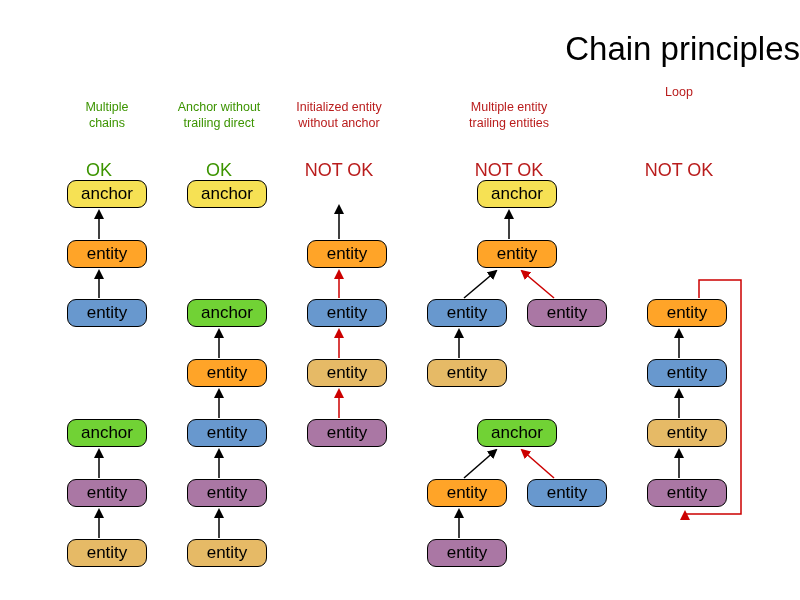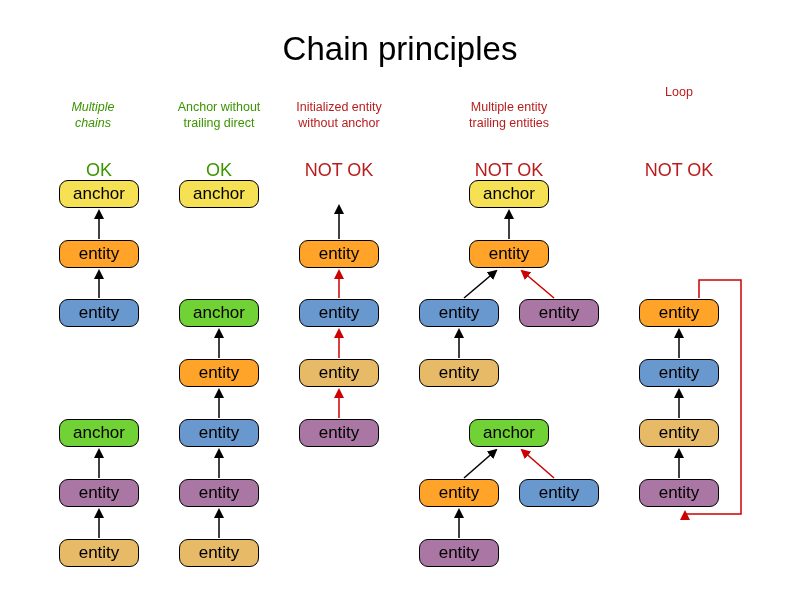--- a/index.html
+++ b/index.html
@@ -1,29 +1,29 @@
 <!DOCTYPE html>
 <html><head>
 <meta charset="utf-8">
 <style>
   html,body{margin:0;padding:0;background:#ffffff;}
   .canvas{position:relative;width:800px;height:600px;background:#ffffff;overflow:hidden;
           font-family:"Liberation Sans",sans-serif;color:#000;}
-  .title{position:absolute;top:30px;left:0;width:800px;text-align:center;
+  .title{position:absolute;top:30px;left:0;width:800px;text-align:right;
          font-size:33px;color:#000;}
   .col-header{position:absolute;width:130px;margin-left:-65px;text-align:center;
               font-size:12.5px;line-height:1.3;white-space:pre-line;}
   .col-status{position:absolute;width:130px;margin-left:-65px;text-align:center;
               font-size:18px;margin-top:18px;}
   .ok{color:#3c9400;}
   .not_ok{color:#b91c1c;}
   .node{position:absolute;width:80px;height:28px;box-sizing:border-box;
         border:1.5px solid #000;border-radius:9px;
         display:flex;align-items:center;justify-content:center;
-        font-size:17px;color:#000;}
+        font-size:17px;color:#000;margin-left:8px;}
   svg.arrow-layer{position:absolute;top:0;left:0;width:800px;height:600px;pointer-events:none;}
 </style>
 </head>
 <body>
 
 <div class="canvas">
   <div class="title">Chain principles</div>
 
   <svg class="arrow-layer" width="800" height="600" viewBox="0 0 800 600" xmlns="http://www.w3.org/2000/svg">
     <defs>
@@ -55,21 +55,21 @@
         <line x1="554" y1="478" x2="522" y2="450" stroke="#cc0000" stroke-width="1.5" marker-end="url(#ah-red)"></line>
         <line x1="459" y1="538" x2="459" y2="510" stroke="#000000" stroke-width="1.5" marker-end="url(#ah-black)"></line>
         <line x1="679" y1="358" x2="679" y2="330" stroke="#000000" stroke-width="1.5" marker-end="url(#ah-black)"></line>
         <line x1="679" y1="418" x2="679" y2="390" stroke="#000000" stroke-width="1.5" marker-end="url(#ah-black)"></line>
         <line x1="679" y1="478" x2="679" y2="450" stroke="#000000" stroke-width="1.5" marker-end="url(#ah-black)"></line>
         <path d="M 699 298 L 699 280 L 741 280 L 741 514 L 685 514 L 685 512" fill="none" stroke="#cc0000" stroke-width="1.5" marker-end="url(#ah-red)"></path>
       </g>
   </svg>
 
   <div id="header-layer">
-      <div class="col-header ok" style="left: 93px; top: 99px; font-style: italic;">Multiple
+      <div class="col-header ok" style="left: 107px; top: 99px;">Multiple
 chains</div>
       <div class="col-status ok" style="left: 99px; top: 142px;">OK</div>
       <div class="col-header ok" style="left: 219px; top: 99px;">Anchor without
 trailing direct</div>
       <div class="col-status ok" style="left: 219px; top: 142px;">OK</div>
       <div class="col-header not_ok" style="left: 339px; top: 99px;">Initialized entity
 without anchor</div>
       <div class="col-status not_ok" style="left: 339px; top: 142px;">NOT OK</div>
       <div class="col-header not_ok" style="left: 509px; top: 99px;">Multiple entity
 trailing entities</div>

